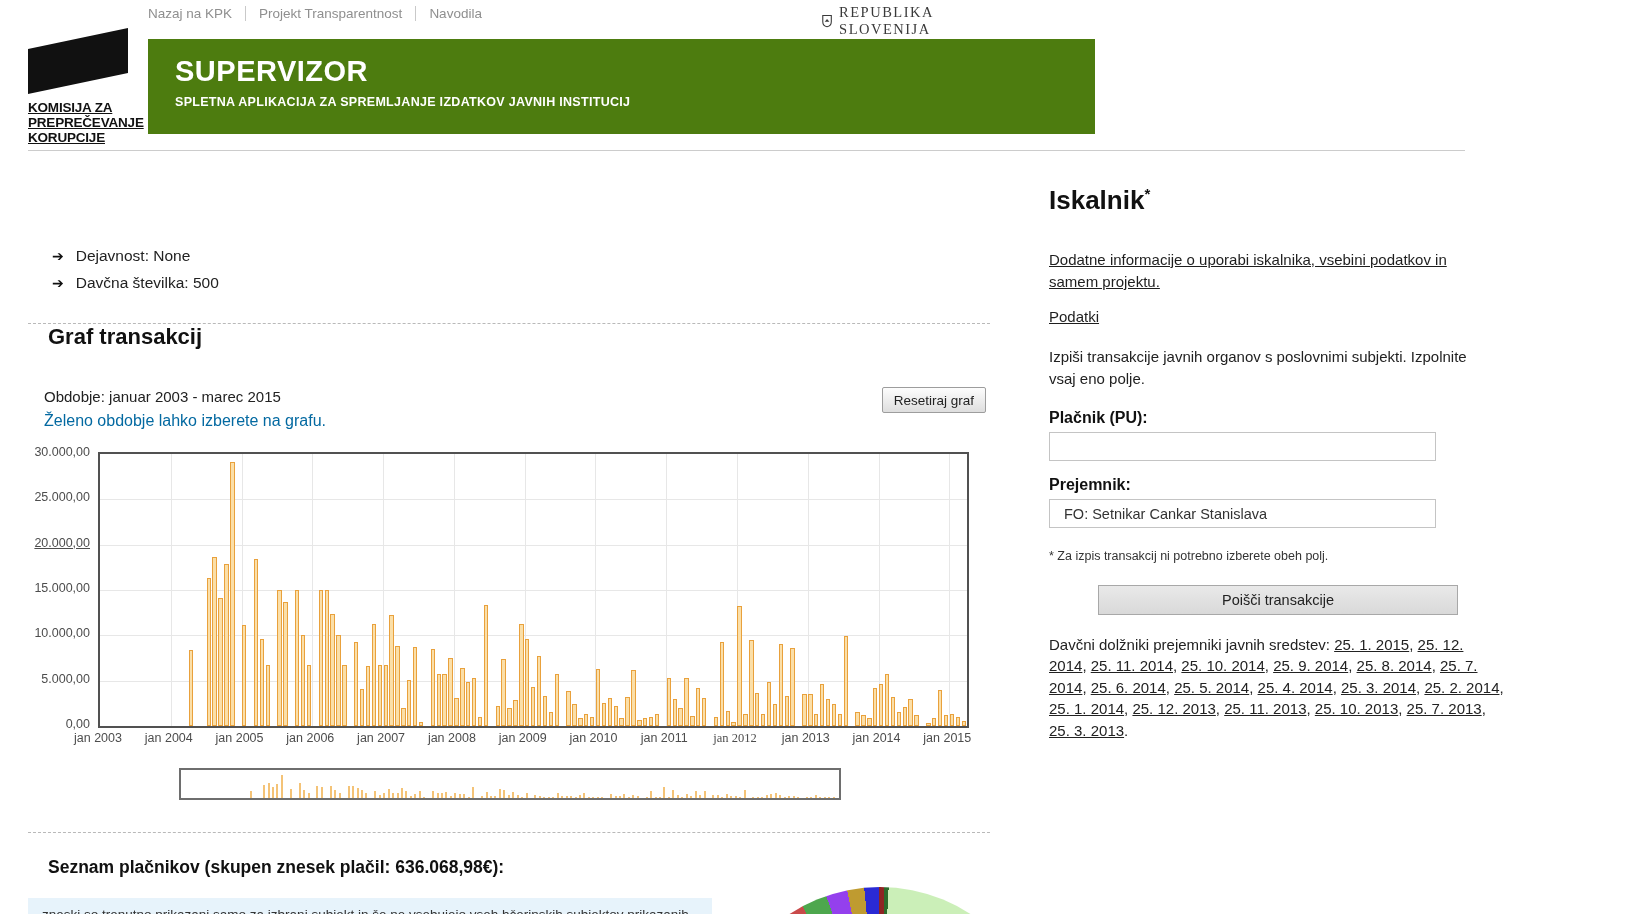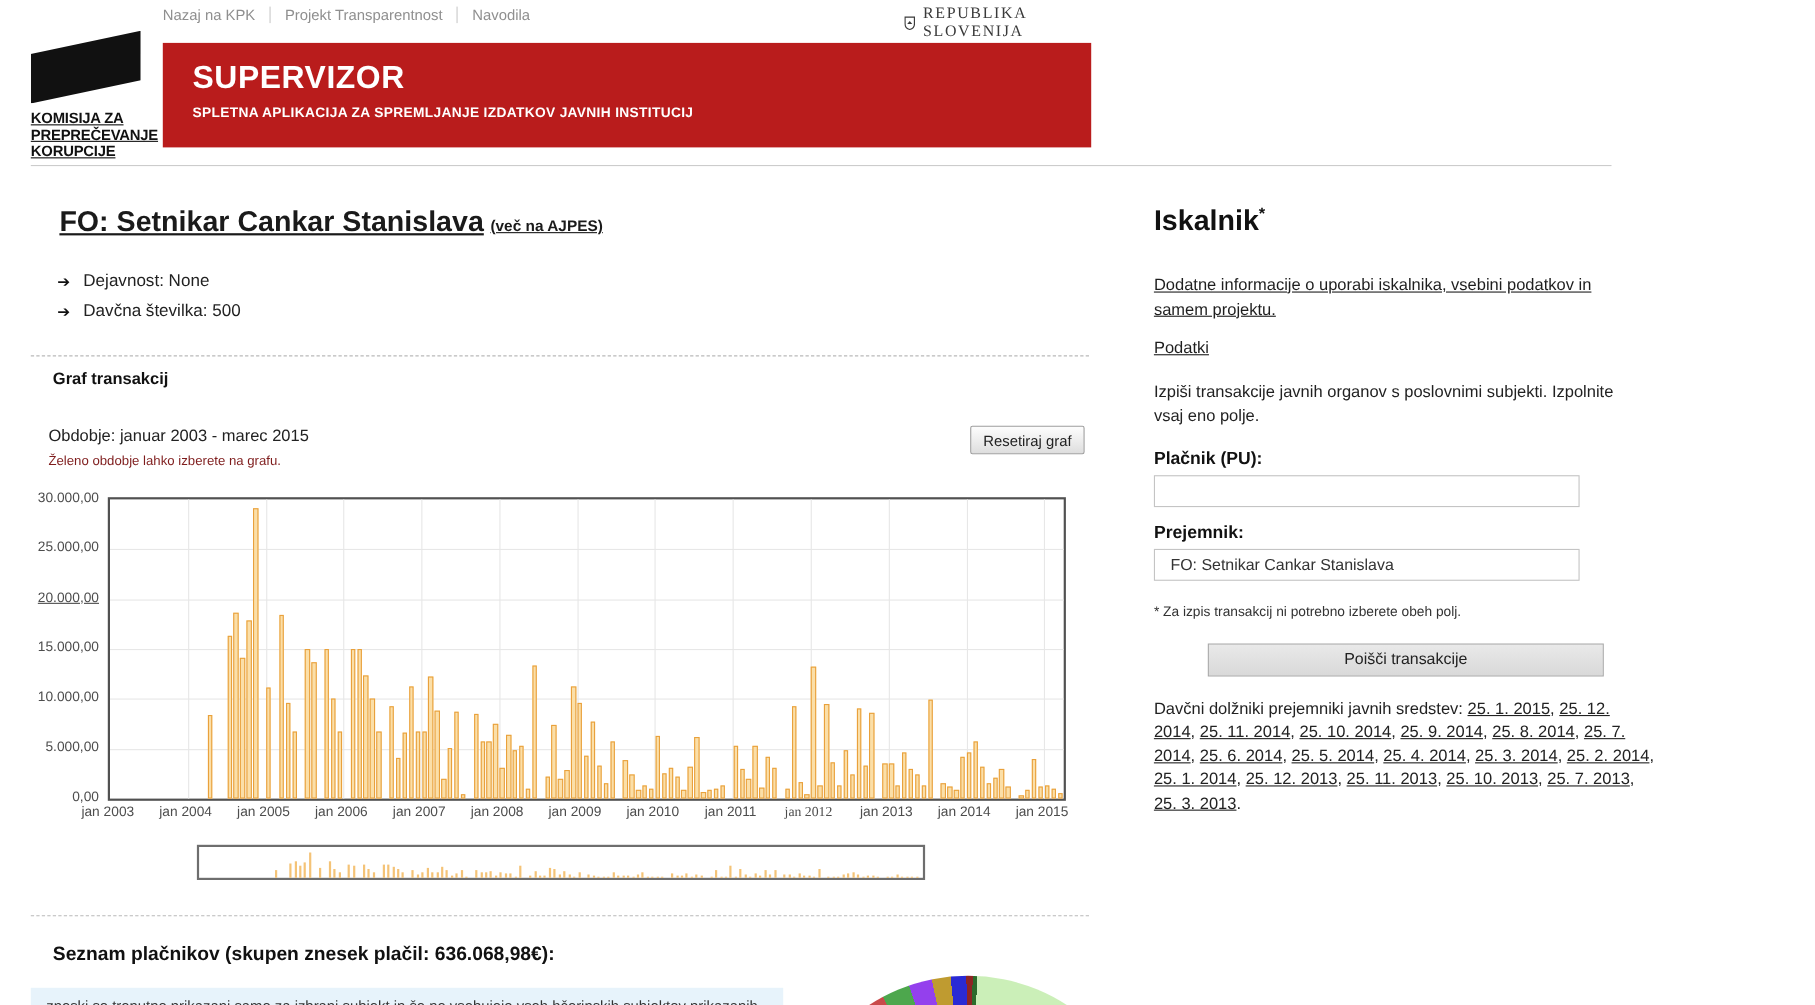--- a/index.html
+++ b/index.html
@@ -12,36 +12,36 @@
   .navsep{display:inline-block;width:1px;height:15px;background:#c9c9c9;margin:0 13px;}
   .republic{position:absolute;left:822px;top:4px;width:165px;display:flex;align-items:center;justify-content:flex-end;
             font-family:"Liberation Serif",serif;font-size:14.5px;letter-spacing:1.5px;color:#3a3a3a;}
   .coat{margin-right:7px;}
   
   .logo{position:absolute;left:28px;top:28px;width:120px;}
   .logo-shape{width:100px;height:66px;background:#111;
               clip-path:polygon(0 32%,100% 0,100% 68%,0 100%);}
   .logo-text{margin-top:6px;font-size:13.5px;font-weight:bold;line-height:1.12;letter-spacing:-0.2px;color:#111;text-decoration:underline;}
   
-  .banner{position:absolute;left:148px;top:39px;width:844px;height:95px;background:#b91c1c;color:#fff;}
+  .banner{position:absolute;left:148px;top:39px;width:947px;height:95px;background:#4d7c0f;color:#fff;}
   .banner h1{margin:16px 0 0 27px;font-size:29px;letter-spacing:0.5px;}
   .banner .sub{margin:7px 0 0 27px;font-size:12.5px;font-weight:bold;letter-spacing:0.3px;}
   .header-rule{position:absolute;left:28px;top:150px;width:1437px;border-top:1px solid #ccc;}
   
   .entity-title{position:absolute;left:54px;top:186px;font-size:26px;font-weight:bold;color:#1a1a1a;}
   .entity-title .main{text-decoration:underline;}
   .entity-title .suffix{font-size:14px;text-decoration:underline;margin-left:6px;}
   .entity-details{position:absolute;left:52px;top:247px;font-size:15.5px;color:#222;}
   .entity-details .row{display:flex;align-items:center;margin-bottom:9px;}
   .entity-details .arrow{color:#111;font-size:14px;margin-right:12px;}
   .dashed-sep{position:absolute;left:28px;width:962px;border-top:1px dashed #b9b9b9;}
   
-  .graf-heading{position:absolute;left:48px;top:336px;font-size:15px;font-weight:bold;color:#111;}
+  .graf-heading{position:absolute;left:48px;top:324px;font-size:22px;font-weight:bold;color:#111;}
   .period{position:absolute;left:44px;top:388px;font-size:15px;color:#222;}
-  .hint{position:absolute;left:44px;top:412px;font-size:12px;color:#7f1d1d;}
+  .hint{position:absolute;left:44px;top:412px;font-size:16px;color:#0369a1;}
   .reset-btn{position:absolute;left:882px;top:387px;width:104px;height:26px;
              background:linear-gradient(#fdfdfd,#dedede);border:1px solid #9d9d9d;border-radius:2px;
              font-size:13.5px;color:#222;font-family:"Liberation Sans",sans-serif;}
   
   .chart-layer{position:absolute;left:0;top:0;width:1650px;height:914px;pointer-events:none;}
   .plot{position:absolute;left:98px;top:452px;width:867px;height:272px;border:2px solid #515151;background:#fff;pointer-events:auto;}
   .gridh{position:absolute;left:0;width:100%;height:1px;background:#e7e7e7;}
   .gridv{position:absolute;top:0;width:1px;height:100%;background:#e7e7e7;}
   .bar{position:absolute;background:#FBDFA8;border:1px solid #E9A13C;box-sizing:border-box;}
   .ylab{position:absolute;width:62px;text-align:right;font-size:12.5px;color:#4d4d4d;}
@@ -99,23 +99,20 @@
       </div>
   </div>
 
   <div class="banner">
     <h1>SUPERVIZOR</h1>
     <div class="sub">SPLETNA APLIKACIJA ZA SPREMLJANJE IZDATKOV JAVNIH INSTITUCIJ</div>
   </div>
 
   <div class="header-rule"></div>
 
-  <div class="entity-title">
-    <a class="main">FO: Setnikar Cankar Stanislava</a><a class="suffix">(več na AJPES)</a>
-  </div>
 
   <div class="entity-details">
       <div class="row">
         <span class="arrow">➔</span>
         <span>Dejavnost: None</span>
       </div>
       <div class="row">
         <span class="arrow">➔</span>
         <span>Davčna številka: 500</span>
       </div>

